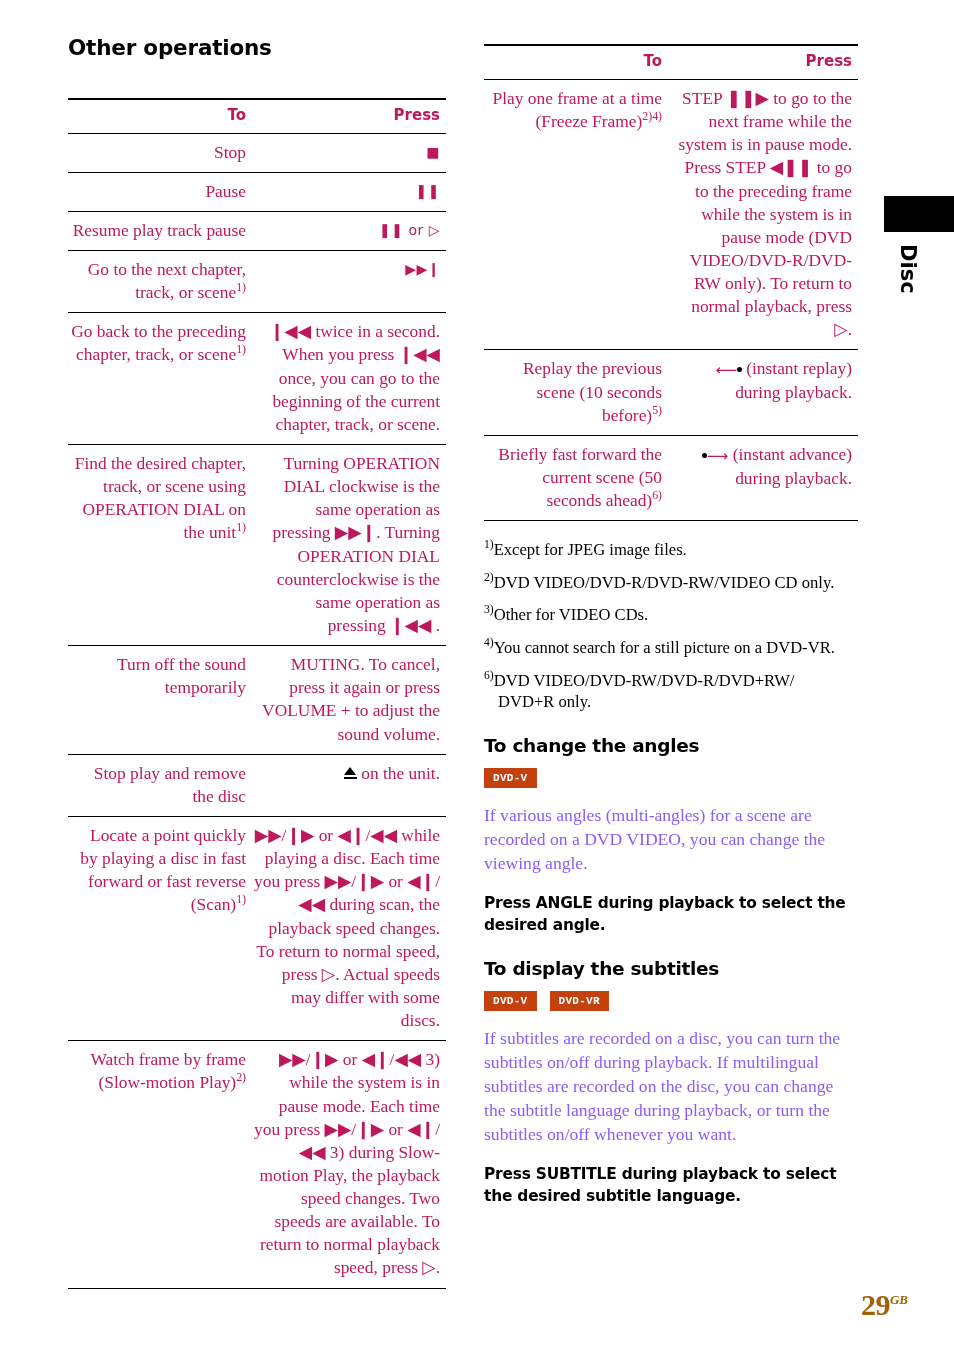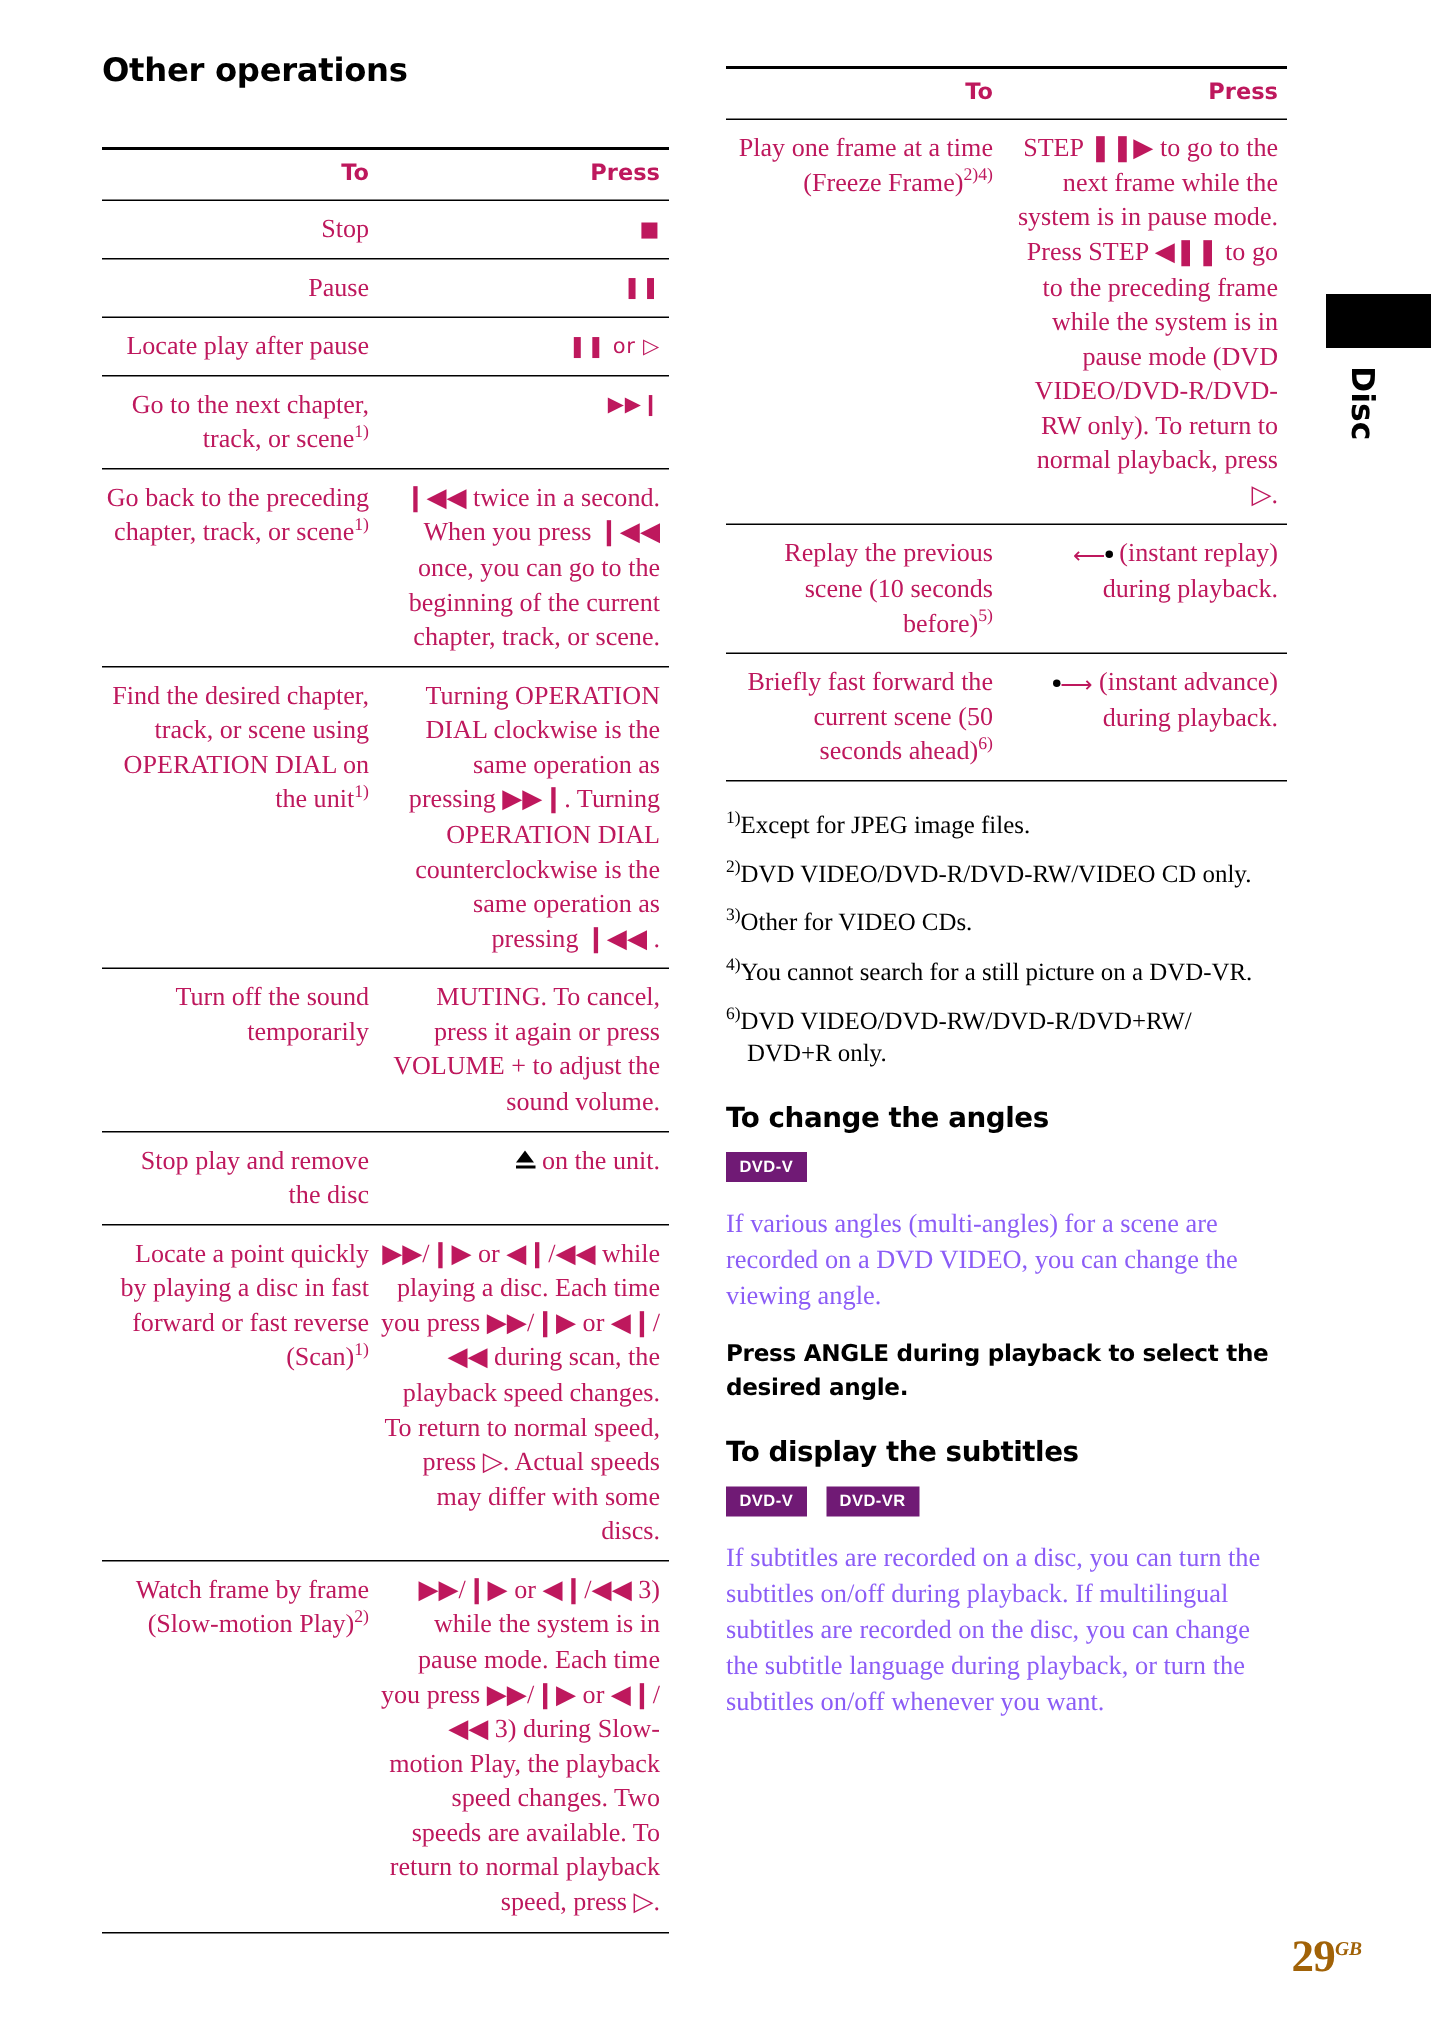--- a/index.html
+++ b/index.html
@@ -61,23 +61,23 @@
     font-size: 18.5px;
     color: #000;
     margin: 22px 0 12px 0;
     letter-spacing: -0.3px;
   }
 
   
   .badge-row { margin: 2px 0 16px 0; }
   .badge {
     display: inline-block;
-    background: #701a75;
+    background: #c2410c;
     color: #ffffff;
-    font-family: Liberation Sans, sans-serif;
+    font-family: Liberation Mono, monospace;
     font-weight: bold;
     font-size: 11px;
     letter-spacing: 0.3px;
     padding: 4px 9px 4px 9px;
     margin-right: 9px;
     vertical-align: middle;
   }
 
   
   .body-p {
@@ -265,21 +265,21 @@
           <td>Stop</td>
           <td><span class="gl">■</span></td>
         </tr>
 
         <tr>
           <td>Pause</td>
           <td><span class="gl">❚❚</span></td>
         </tr>
 
         <tr>
-          <td>Locate play after pause</td>
+          <td>Resume play track pause</td>
           <td><span class="gl">❚❚ or ▷</span></td>
         </tr>
 
         <tr>
           <td><span>Go to the next chapter, track, or scene</span><span class="sup">1)</span></td>
           <td><span class="gl">▶▶❙</span></td>
         </tr>
 
         <tr>
           <td><span>Go back to the preceding chapter, track, or scene</span><span class="sup">1)</span></td>
@@ -359,20 +359,21 @@
     </div>
     <div class="body-p">If various angles (multi-angles) for a scene are recorded on a DVD VIDEO, you can change the viewing angle.</div>
     <div class="bold-p">Press ANGLE during playback to select the desired angle.</div>
 
     <div class="h-sub">To display the subtitles</div>
     <div class="badge-row">
       <span class="badge">DVD-V</span>
       <span class="badge">DVD-VR</span>
     </div>
     <div class="body-p">If subtitles are recorded on a disc, you can turn the subtitles on/off during playback. If multilingual subtitles are recorded on the disc, you can change the subtitle language during playback, or turn the subtitles on/off whenever you want.</div>
+    <div class="bold-p">Press SUBTITLE during playback to select the desired subtitle language.</div>
 
   </div>
 
   <div class="side-tab"></div>
   <div class="side-label">Disc</div>
 
   <div class="pageno">
     <span>29</span><span class="gb">GB</span>
   </div>
 

